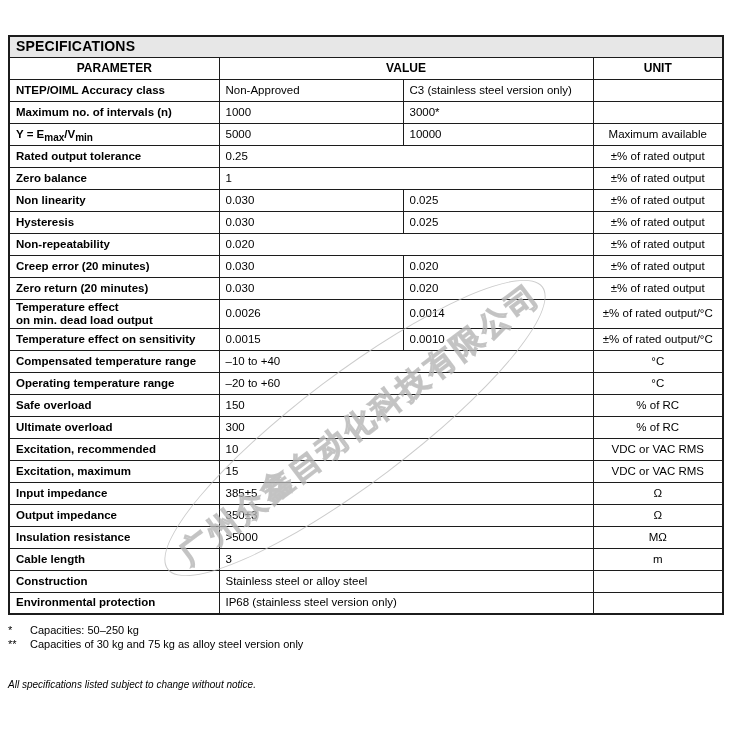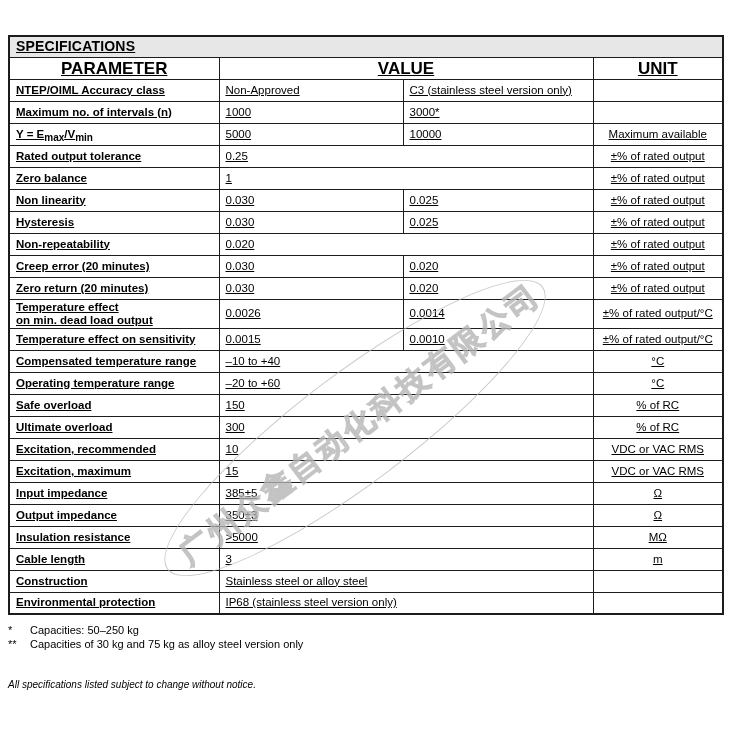--- a/index.html
+++ b/index.html
@@ -12,21 +12,20 @@
     position: relative;
     overflow: hidden;
   }
   .page { position: absolute; left: 8px; top: 35px; width: 714px; }
 
   table.spec {
     border-collapse: collapse;
     table-layout: fixed;
     width: 714px;
     border: 2px solid #1c1c1c;
-    text-decoration: underline;
   }
   table.spec td, table.spec th {
     border: 1.5px solid #1c1c1c;
     padding: 1px 6px;
     font-size: 11.5px;
     line-height: 13px;
     height: 22px;
     vertical-align: middle;
     overflow: hidden;
   }
@@ -35,21 +34,21 @@
     font-size: 14px;
     font-weight: bold;
     letter-spacing: 0.2px;
     text-align: left;
     height: 21px;
     padding-left: 6px;
   }
   tr.header-row th {
     font-weight: bold;
     text-align: center;
-    font-size: 17px;
+    font-size: 12px;
   }
   td.param { font-weight: bold; text-align: left; white-space: pre-line; }
   td.val  { text-align: left; }
   td.unit { text-align: center; font-size: 11px; padding: 1px 2px; }
   sub { font-size: 10px; line-height: 0; }
 
   .footnotes { margin-top: 9px; font-size: 11px; line-height: 13.5px; }
   .fn { display: flex; }
   .fn .marker { width: 22px; flex: 0 0 22px; }
   .disclaimer { margin-top: 28px; font-size: 10px; font-style: italic; }

